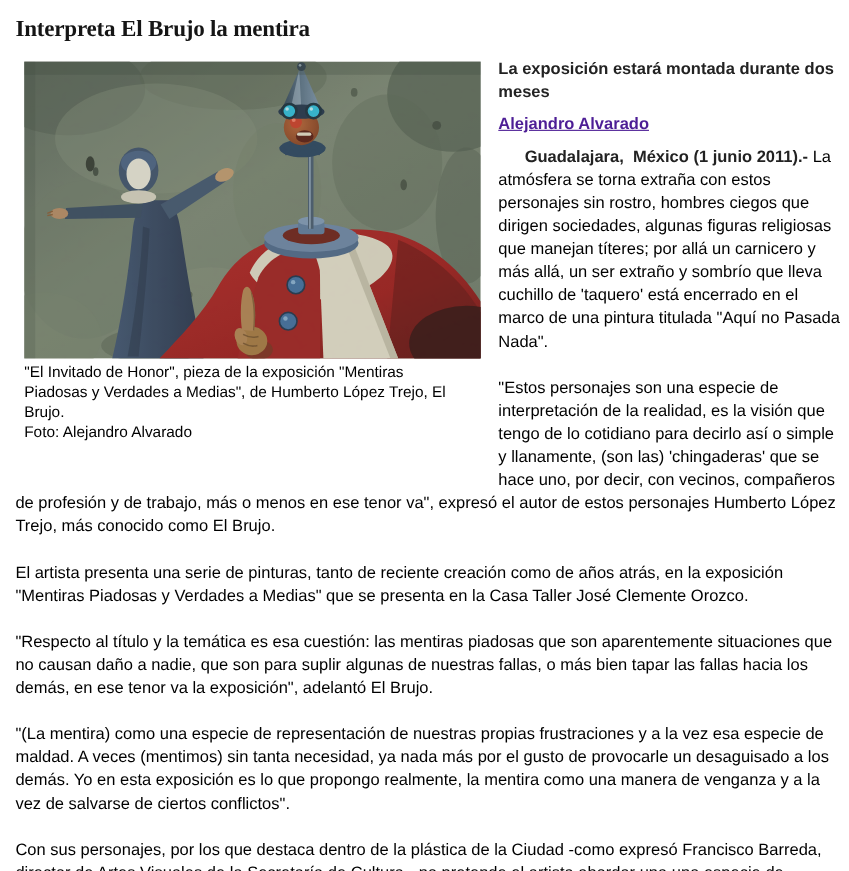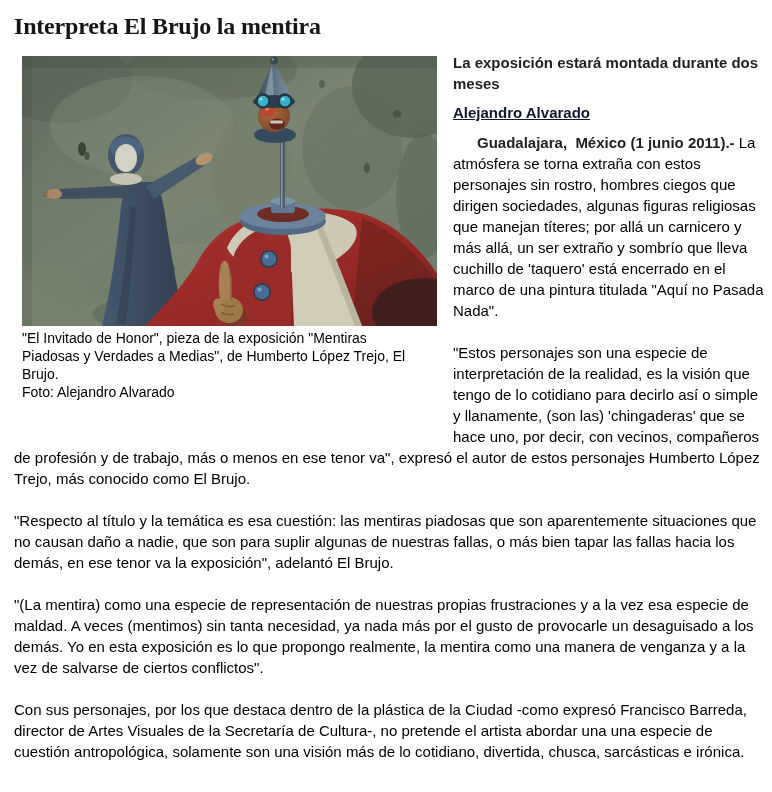--- a/index.html
+++ b/index.html
@@ -6,21 +6,21 @@
   body{
     width:772px;
     font-family:"Liberation Sans", sans-serif;
     font-size:15px;
     line-height:21px;
     color:#000;
   }
   .page{padding:6px 6px 10px 14px;}
   h1.article-title{
     font-family:"Liberation Serif", serif;
-    font-size:24px;
+    font-size:21px;
     line-height:33px;
     font-weight:bold;
     color:#151515;
     margin:4px 0 9px 0;
     letter-spacing:-0.2px;
   }
   figure.photo{
     float:left;
     width:415px;
     margin:4px 16px 26px 8px;
@@ -29,21 +29,21 @@
   svg.painting{display:block;width:415px;height:270px;}
   figcaption{
     font-size:14px;
     line-height:18px;
     color:#000;
     margin-top:3px;
     max-width:388px;
   }
   .lead{font-weight:bold;color:#222;margin:6px 0 8px 0;}
   .author{margin:0 0 9px 0;}
-  .author a{color:#0f172a;font-weight:bold;text-decoration:underline;cursor:pointer;}
+  .author a{color:#4c1d95;font-weight:bold;text-decoration:underline;cursor:pointer;}
   .para{margin:0 0 21px 0;}
   .dateline{font-weight:bold;color:#222;margin-left:24px;}
 </style>
 </head>
 <body>
 
 <div class="page">
 
   <h1 class="article-title">Interpreta El Brujo la mentira</h1>
 
@@ -187,18 +187,19 @@
       </figcaption>
     </figure>
 
     <p class="lead">La exposición estará montada durante dos meses</p>
 
     <p class="author"><a>Alejandro Alvarado</a></p>
 
     <p class="para"><span class="dateline">Guadalajara,&nbsp; México (1 junio 2011).- </span><span>La atmósfera se torna extraña con estos personajes sin rostro, hombres ciegos que dirigen sociedades, algunas figuras religiosas que manejan títeres; por allá un carnicero y más allá, un ser extraño y sombrío que lleva cuchillo de 'taquero' está encerrado en el marco de una pintura titulada "Aquí no Pasada Nada".</span></p>
 
     <p class="para">"Estos personajes son una especie de interpretación de la realidad, es la visión que tengo de lo cotidiano para decirlo así o simple y llanamente, (son las) 'chingaderas' que se hace uno, por decir, con vecinos, compañeros de profesión y de trabajo, más o menos en ese tenor va", expresó el autor de estos personajes Humberto López Trejo, más conocido como El Brujo.</p>
+    <p class="para">El artista presenta una serie de pinturas, tanto de reciente creación como de años atrás, en la exposición "Mentiras Piadosas y Verdades a Medias" que se presenta en la Casa Taller José Clemente Orozco.</p>
     <p class="para">"Respecto al título y la temática es esa cuestión: las mentiras piadosas que son aparentemente situaciones que no causan daño a nadie, que son para suplir algunas de nuestras fallas, o más bien tapar las fallas hacia los demás, en ese tenor va la exposición", adelantó El Brujo.</p>
     <p class="para">"(La mentira) como una especie de representación de nuestras propias frustraciones y a la vez esa especie de maldad. A veces (mentimos) sin tanta necesidad, ya nada más por el gusto de provocarle un desaguisado a los demás. Yo en esta exposición es lo que propongo realmente, la mentira como una manera de venganza y a la vez de salvarse de ciertos conflictos".</p>
     <p class="para">Con sus personajes, por los que destaca dentro de la plástica de la Ciudad -como expresó Francisco Barreda, director de Artes Visuales de la Secretaría de Cultura-, no pretende el artista abordar una una especie de cuestión antropológica, solamente son una visión más de lo cotidiano, divertida, chusca, sarcásticas e irónica.</p>
 
   </div>
 </div>
 
 </body></html>

